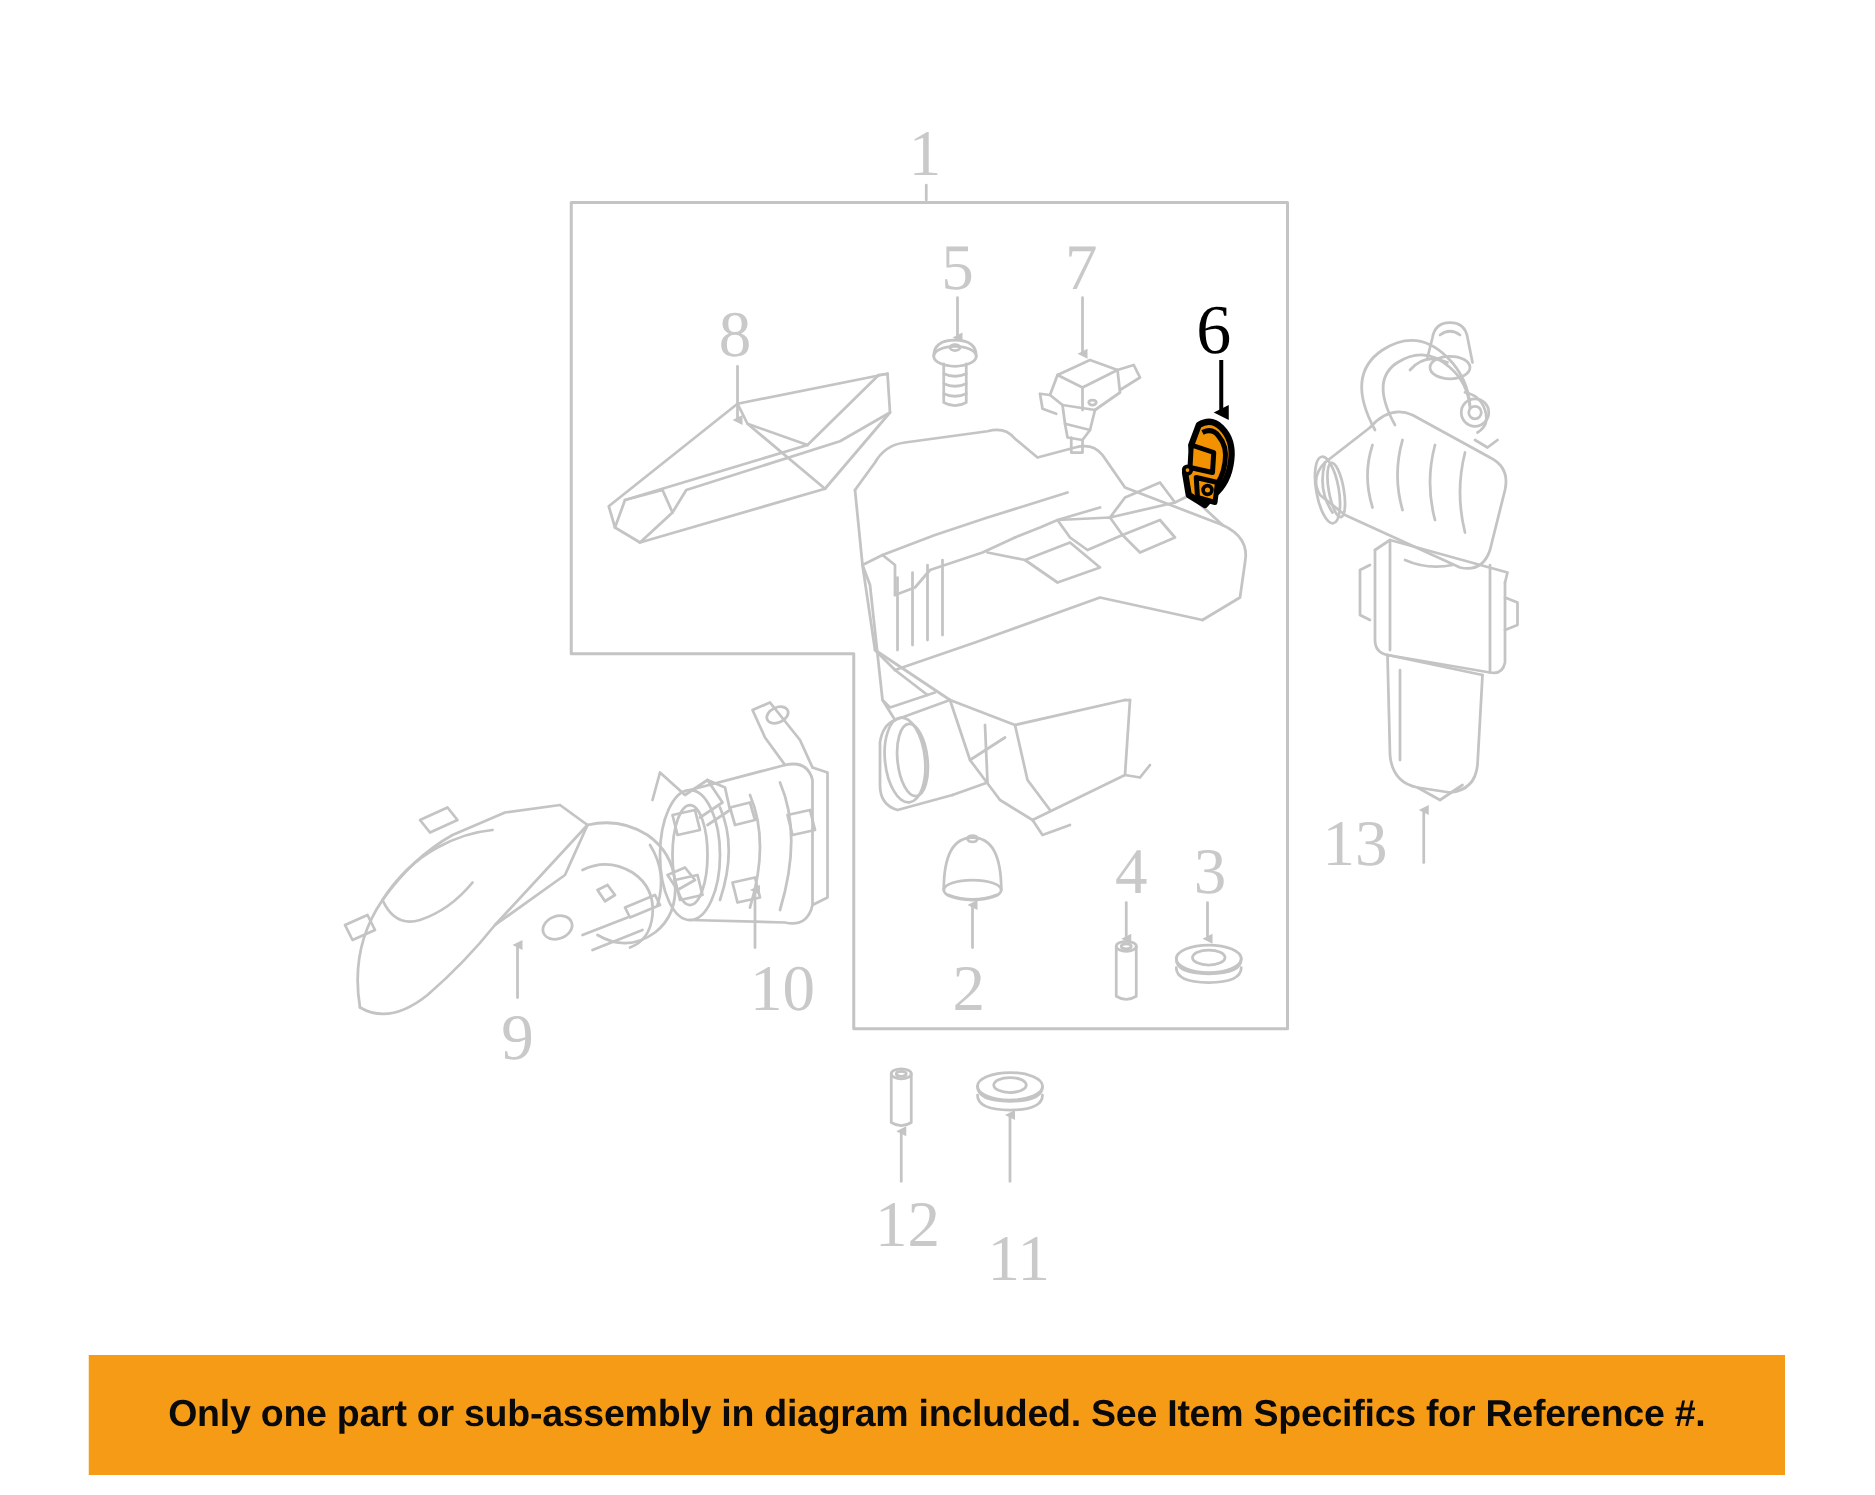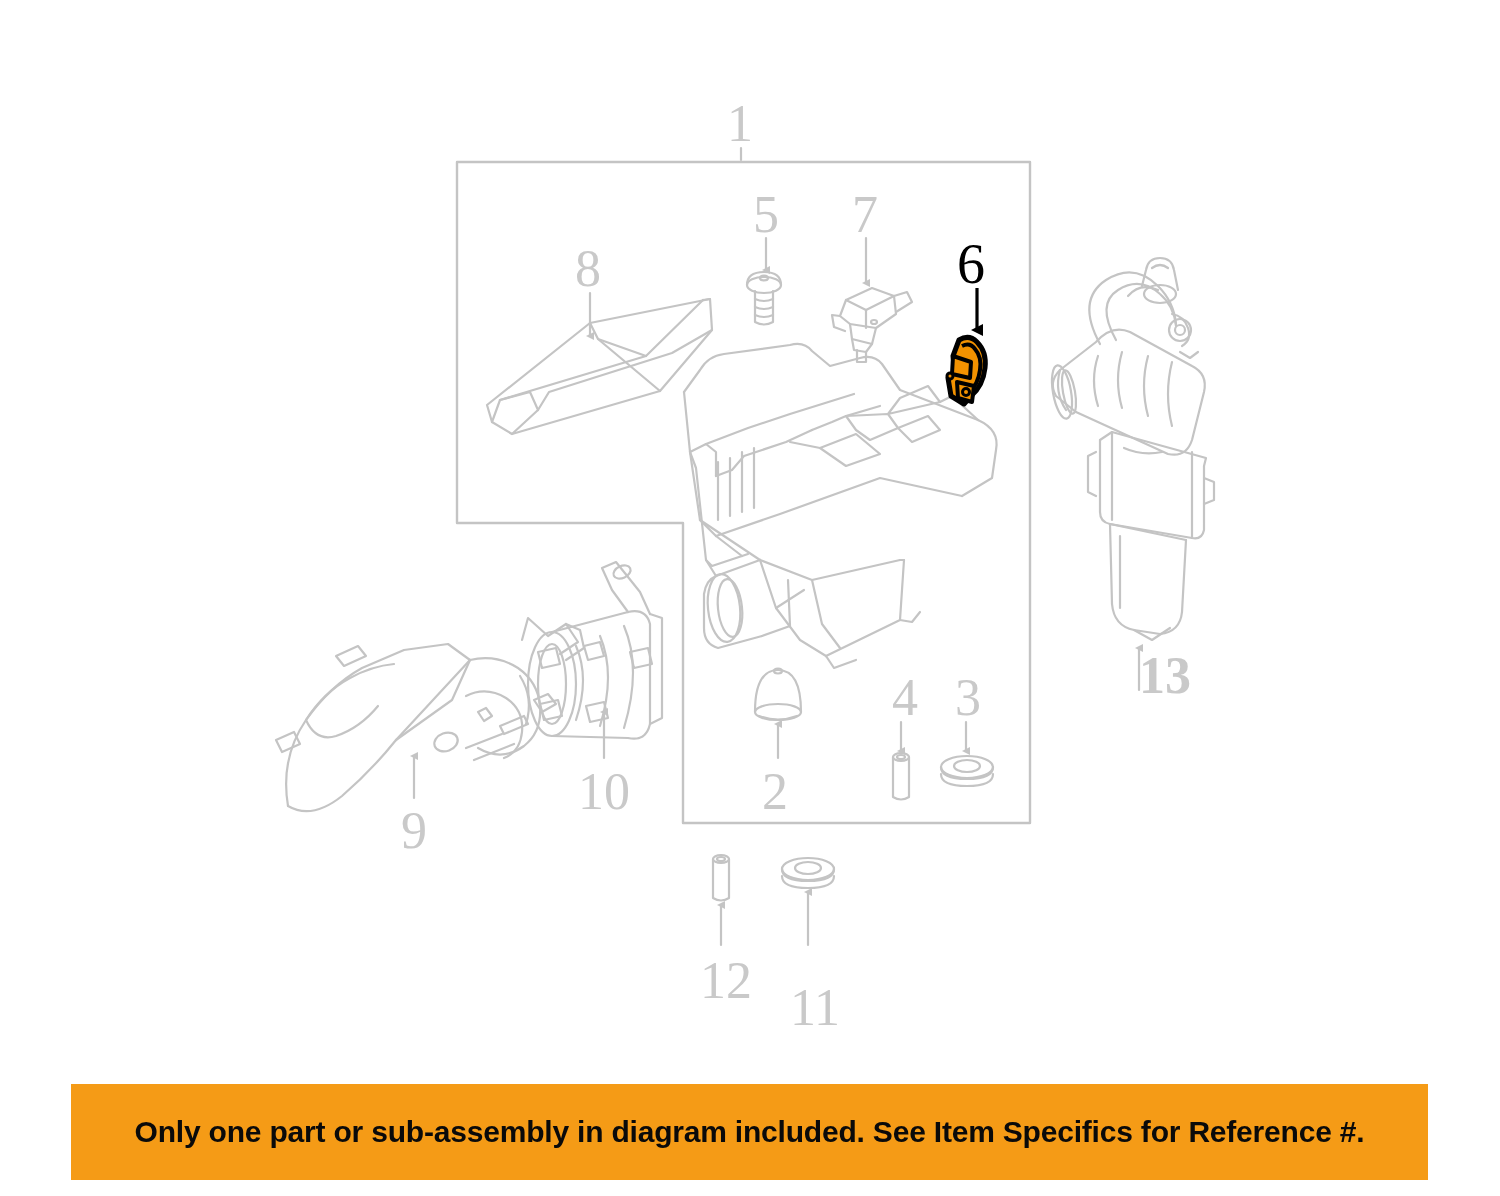--- a/index.html
+++ b/index.html
@@ -282,23 +282,23 @@
     </g>
 
     <line x1="977" y1="288" x2="977" y2="330" stroke="#000000" stroke-width="3.2" marker-end="url(#arrowBlack)"></line>
   </svg>
 
   <div class="callout-num" style="left:727px; top:98px;">1</div>
   <div class="callout-num" style="left:753px; top:189px;">5</div>
   <div class="callout-num" style="left:852px; top:189px;">7</div>
   <div class="callout-num highlight" style="left:957px; top:238px; font-size:56px;">6</div>
   <div class="callout-num" style="left:575px; top:243px;">8</div>
-  <div class="callout-num" style="left:1139px; top:650px;font-weight:bold;">13</div>
+  <div class="callout-num" style="left:1058px; top:650px;">13</div>
   <div class="callout-num" style="left:401px; top:805px;">9</div>
-  <div class="callout-num" style="left:578px; top:766px;">10</div>
+  <div class="callout-num" style="left:600px; top:766px;">10</div>
   <div class="callout-num" style="left:762px; top:766px;">2</div>
   <div class="callout-num" style="left:892px; top:672px;">4</div>
   <div class="callout-num" style="left:955px; top:672px;">3</div>
   <div class="callout-num" style="left:700px; top:955px;text-align:right;">12</div>
   <div class="callout-num" style="left:790px; top:982px;">11</div>
 
   <div id="banner">
     <div class="banner-line">Only one part or sub-assembly in diagram included. See Item Specifics for Reference #.</div>
   </div>
 

